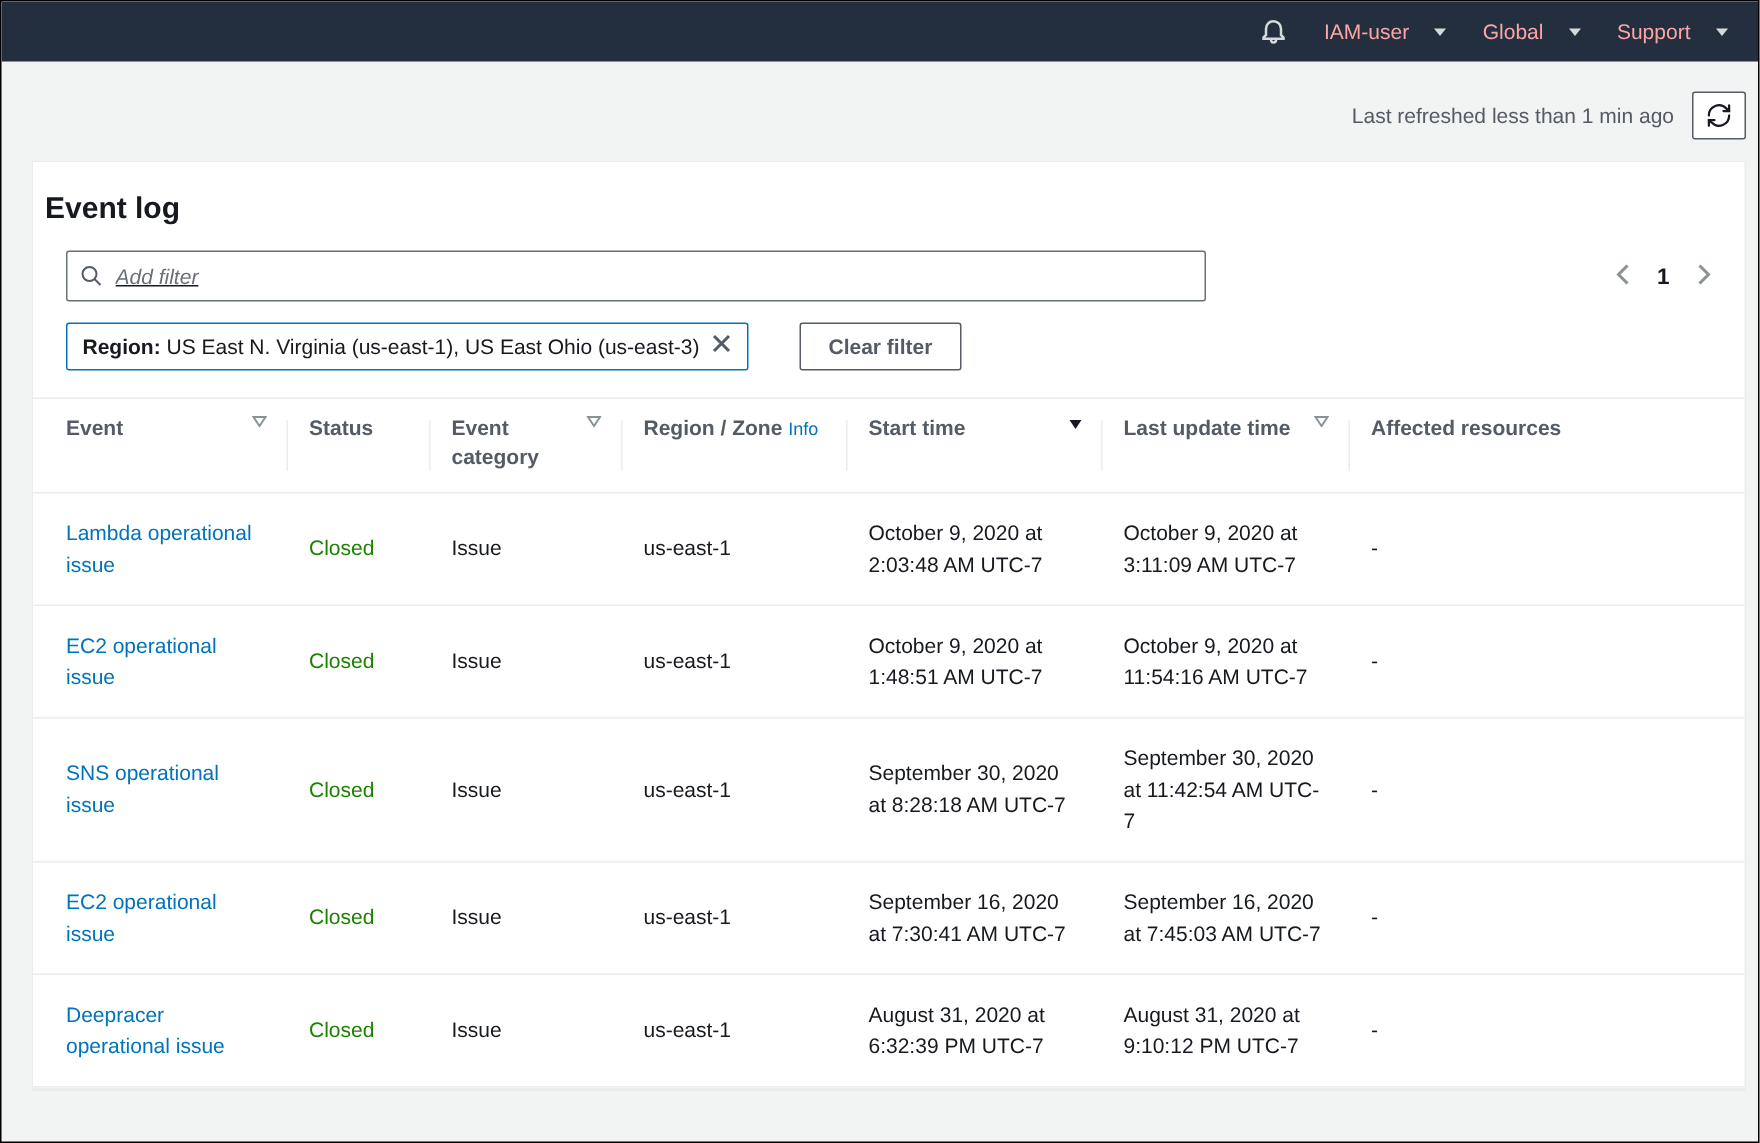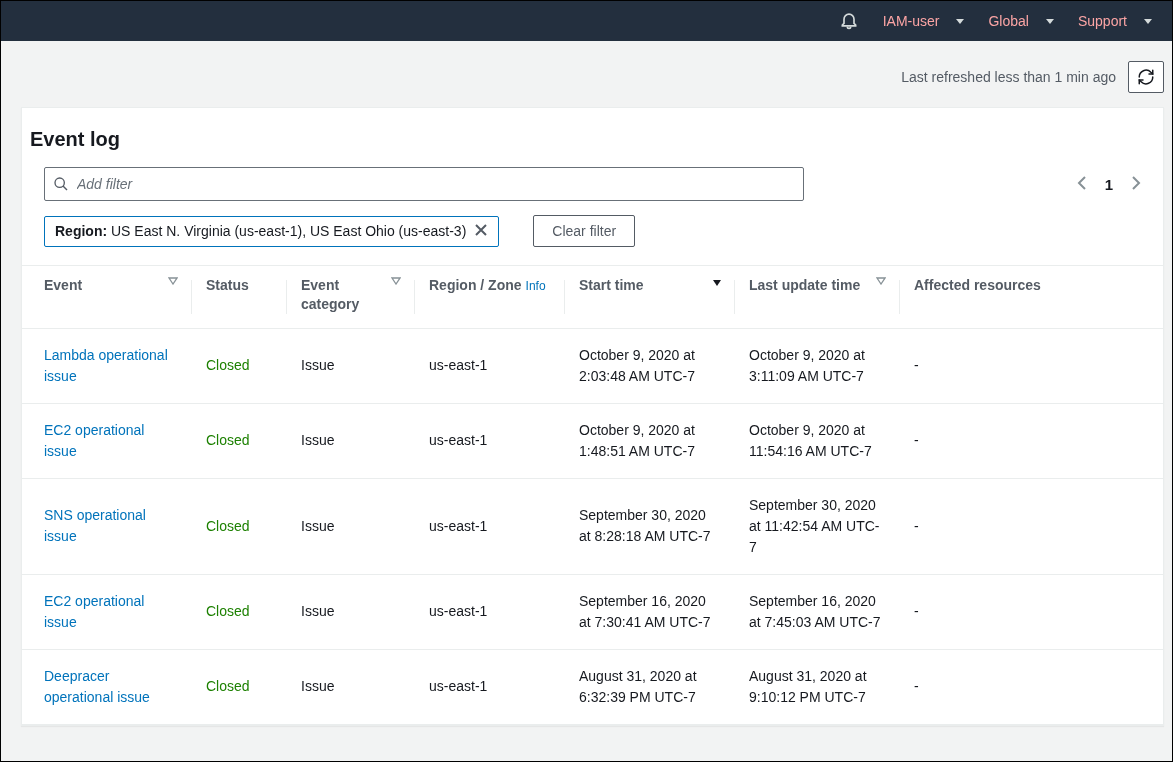--- a/index.html
+++ b/index.html
@@ -88,20 +88,21 @@
     }
     .search-box {
       flex: 0 0 760px;
       height: 34px;
       border: 1px solid #687078;
       border-radius: 2px;
       display: flex;
       align-items: center;
       padding: 0 8px;
       gap: 8px;
+      text-decoration: underline;
     }
     .search-box input {
       border: none;
       outline: none;
       flex: 1;
       font-size: 14px;
       font-style: italic;
       color: #687078;
       background: transparent;
     }
@@ -133,21 +134,21 @@
       background: #fff;
     }
     .chip b { font-weight: 700; }
     .chip-close { cursor: pointer; color: #545b64; font-size: 16px; line-height: 1; }
     .clear-btn {
       border: 1px solid #545b64;
       background: #fff;
       border-radius: 2px;
       padding: 7px 18px;
       font-size: 14px;
-      font-weight: 400;
+      font-weight: 700;
       color: #545b64;
       cursor: pointer;
     }
     table {
       width: 100%;
       border-collapse: collapse;
     }
     thead th {
       text-align: left;
       font-weight: 700;

